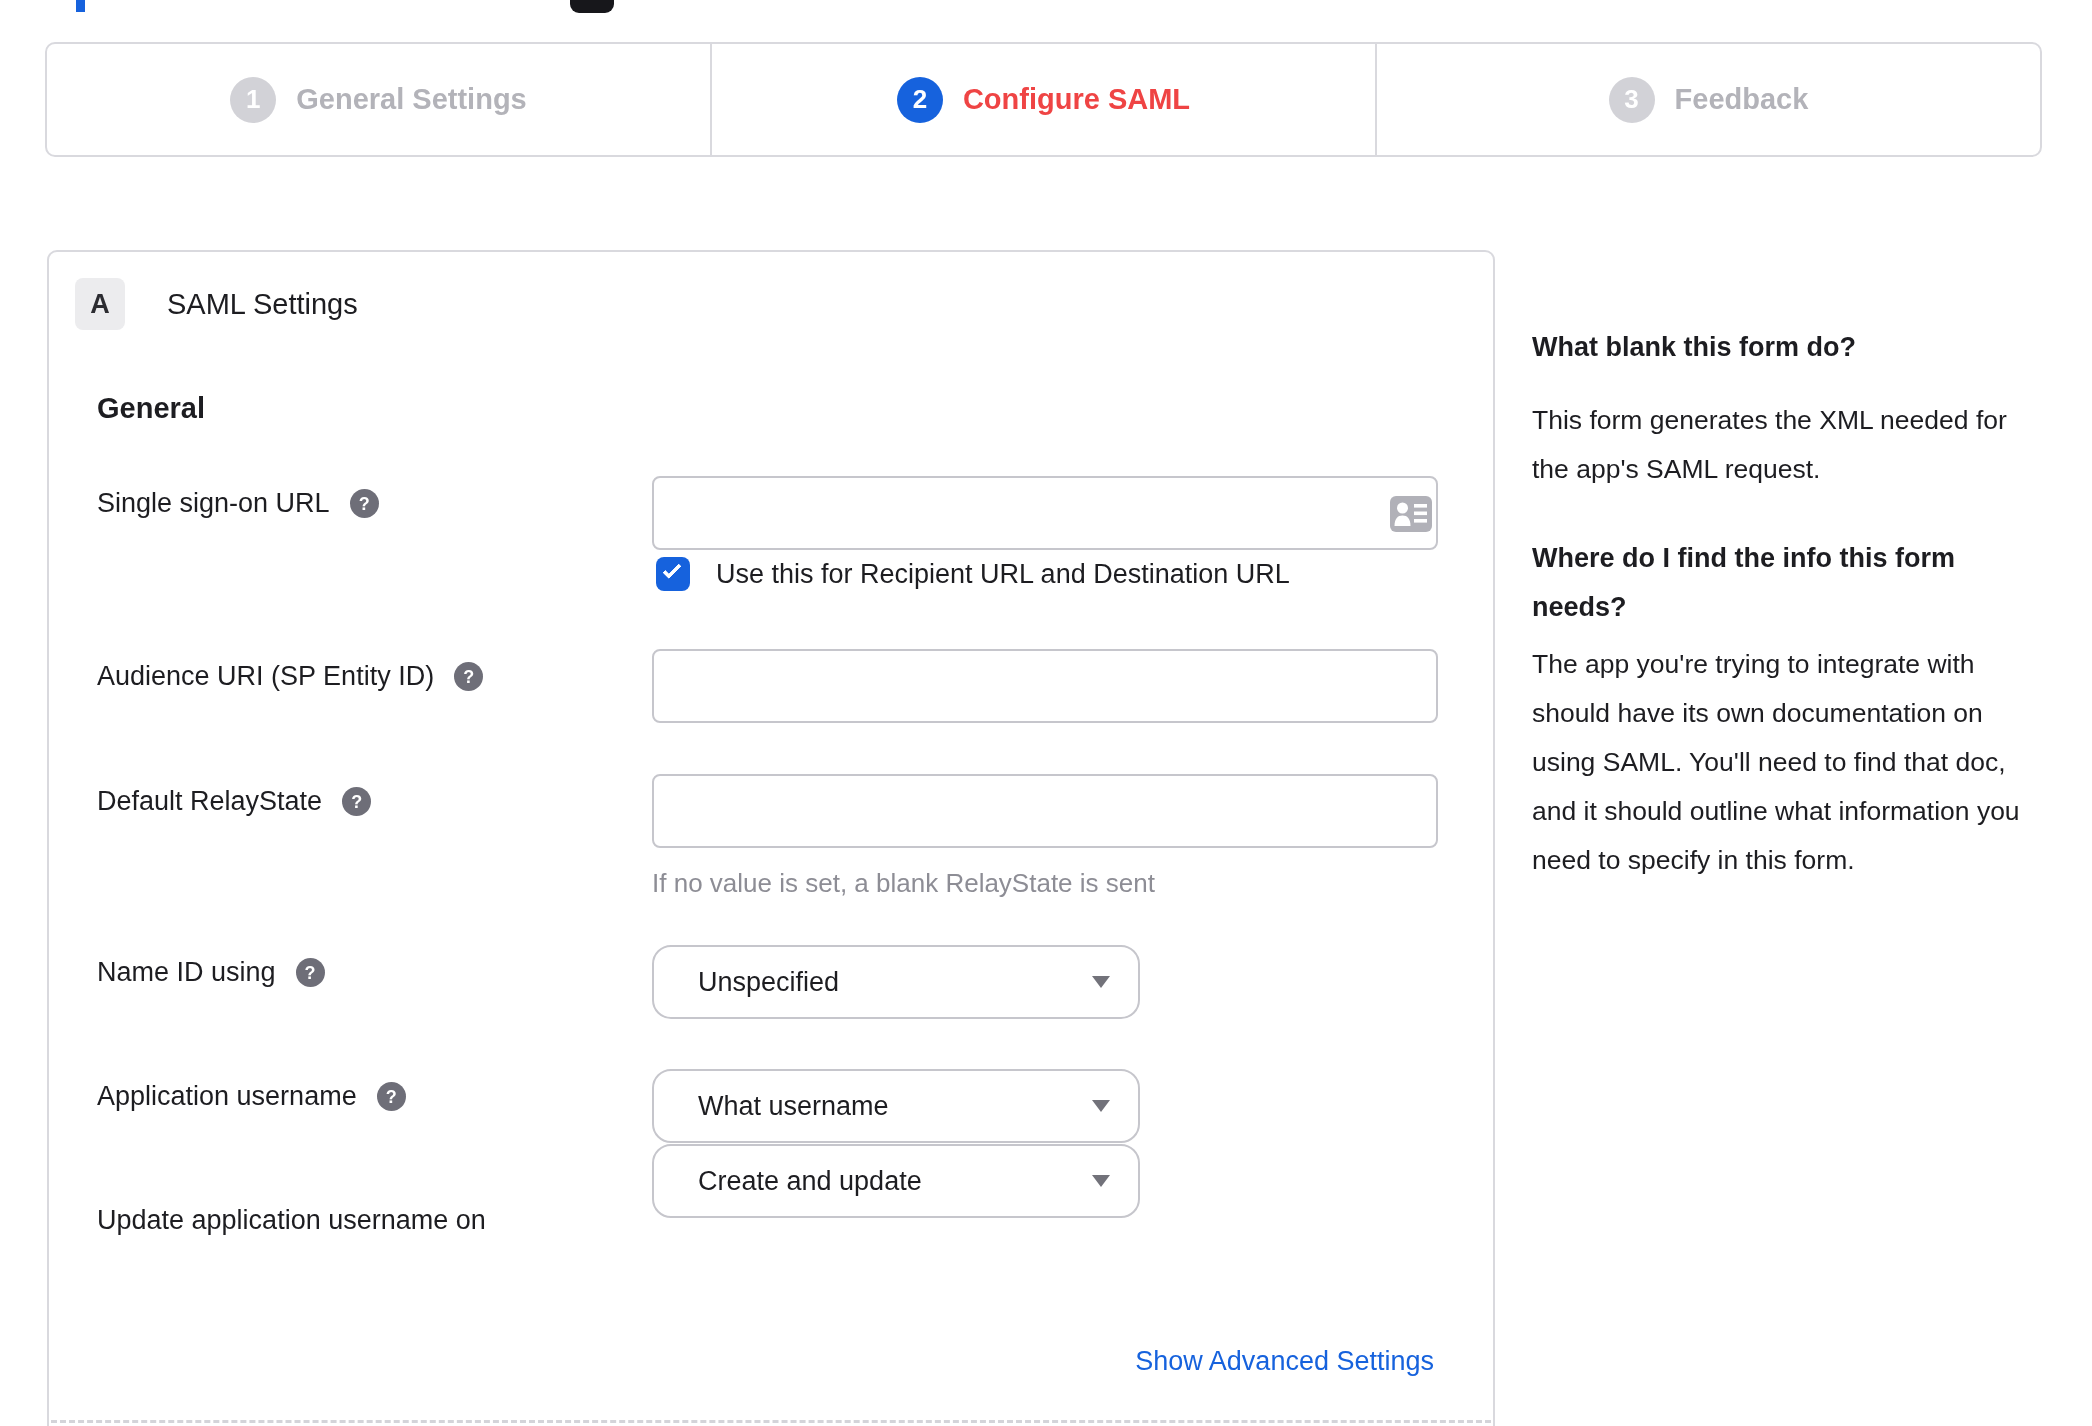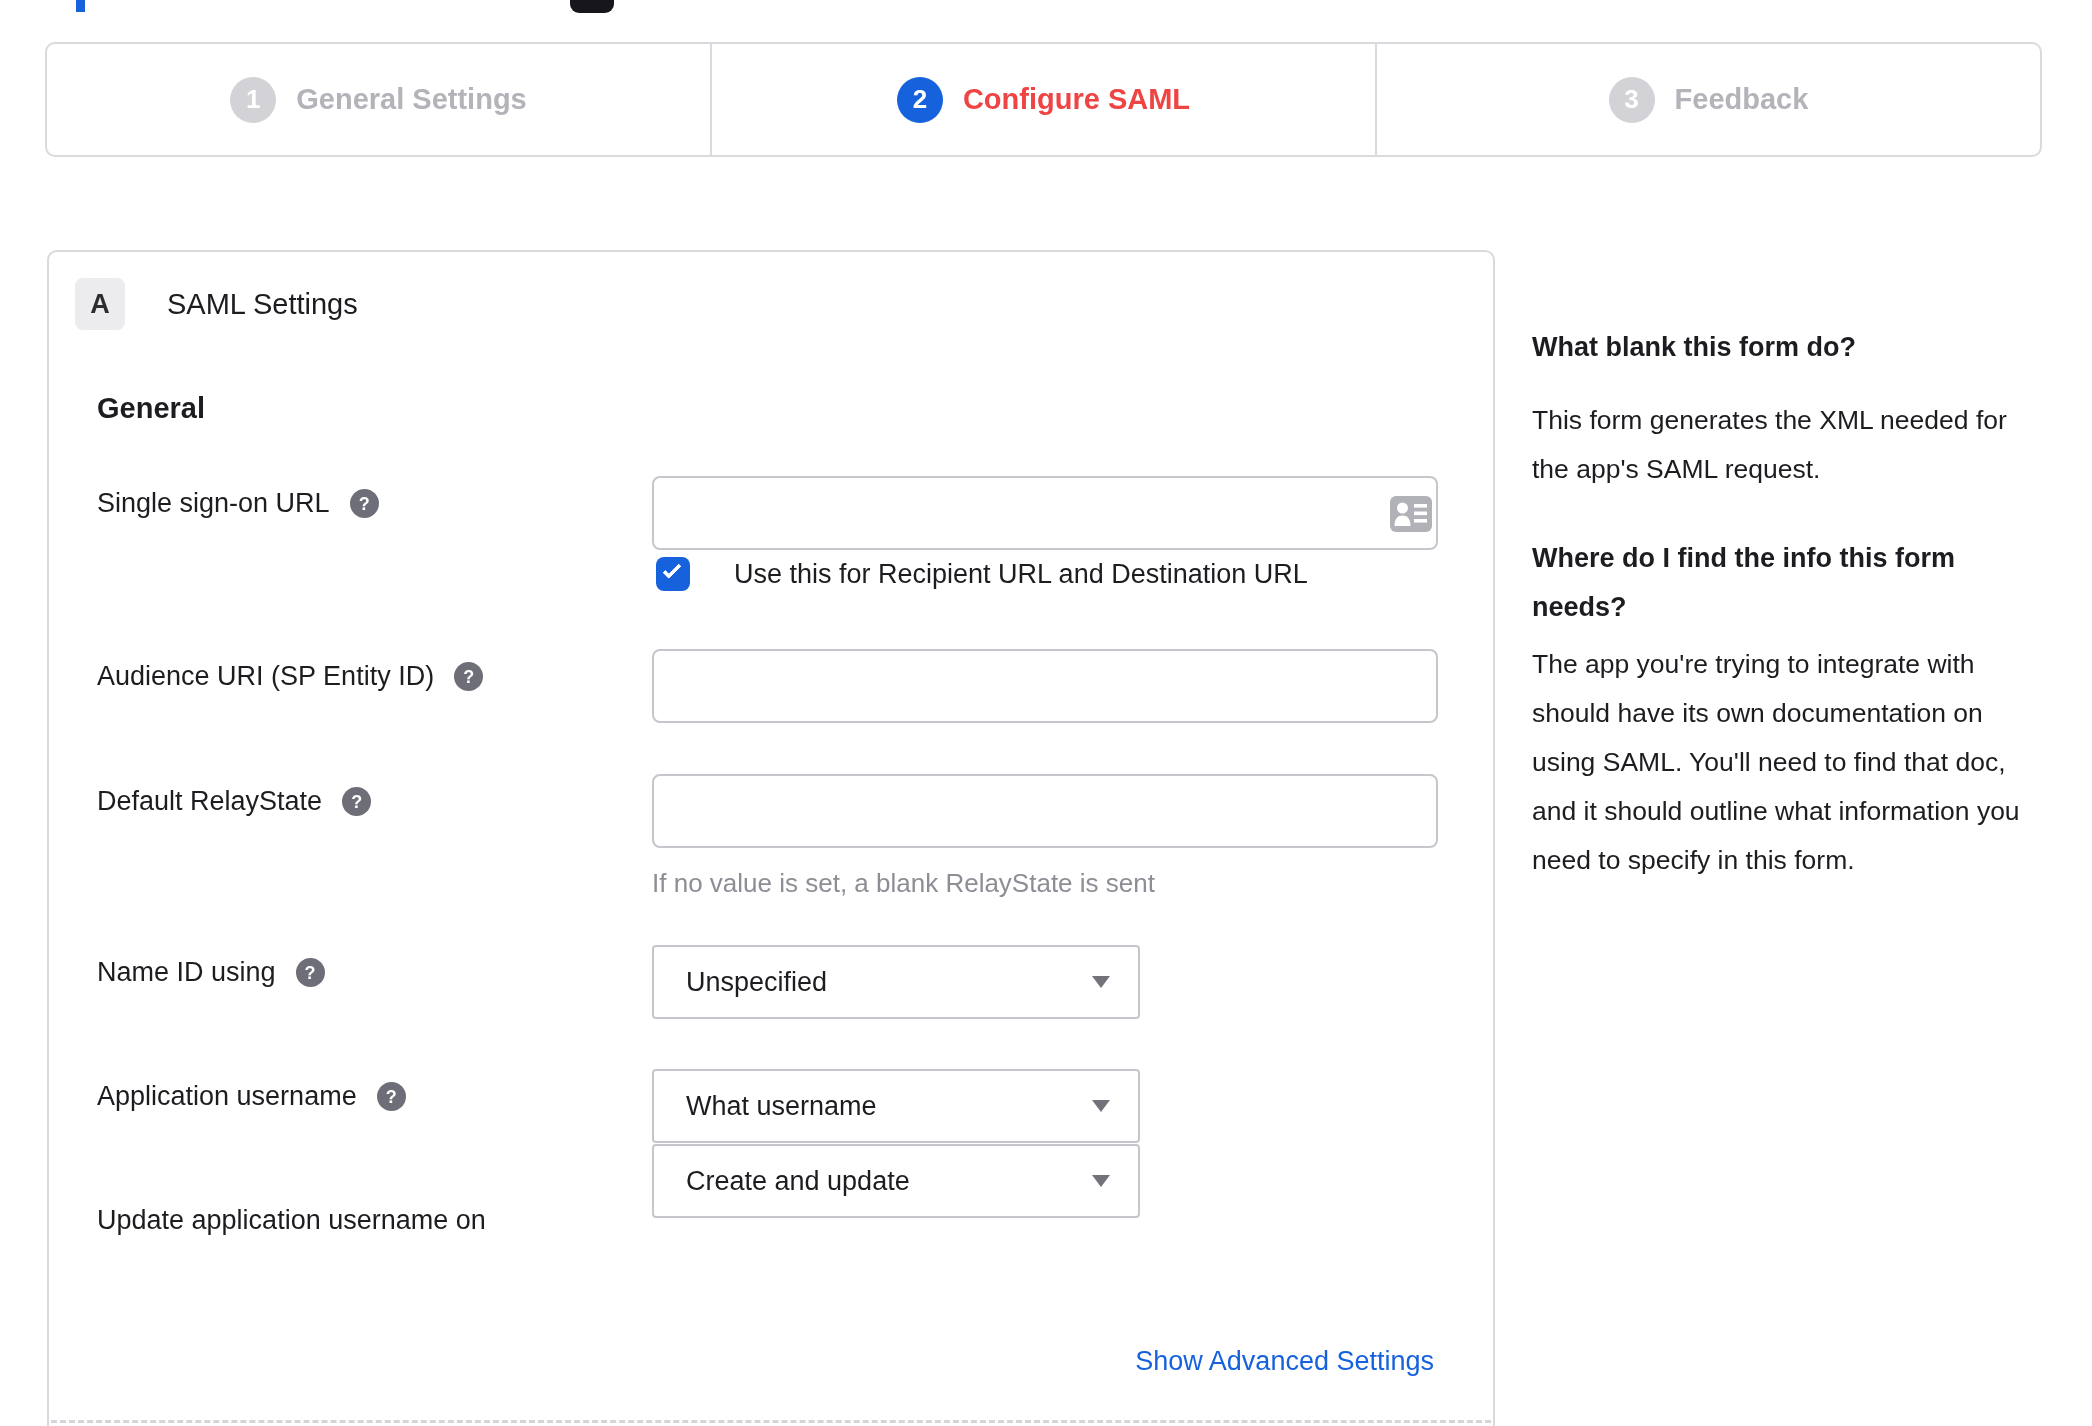--- a/index.html
+++ b/index.html
@@ -35,30 +35,30 @@
   .field-label { font-size:27px; color:#1d1d21; }
   .help-icon { width:29px; height:29px; border-radius:50%; background:#6e6e78; flex:0 0 auto;
                display:flex; align-items:center; justify-content:center; }
   .help-icon::after { content:"?"; color:#fff; font-size:18px; font-weight:700; line-height:1; }
 
   .text-input { position:absolute; left:603px; width:786px; height:74px; border:2px solid #c6c6cc;
                 border-radius:8px; background:#fff; font-size:27px; padding:0 60px 0 24px;
                 font-family:"Liberation Sans", sans-serif; color:#1d1d21; outline:none; }
   .card-icon { position:absolute; left:1340px; }
 
-  .checkbox-row { position:absolute; left:607px; top:305px; display:flex; align-items:center; gap:44px; }
+  .checkbox-row { position:absolute; left:607px; top:305px; display:flex; align-items:center; gap:26px; }
   .checkbox { width:34px; height:34px; background:#1662dd; border-radius:8px; position:relative; flex:0 0 auto; }
   .checkbox .check { position:absolute; left:7px; top:8px; width:18px; height:9px;
                      border-left:4px solid #fff; border-bottom:4px solid #fff; transform:rotate(-45deg); border-radius:1px; }
   .checkbox-label { font-size:27px; color:#1d1d21; }
 
   .hint-text { position:absolute; left:603px; font-size:26px; color:#8d8d95; }
 
   .select-box { position:absolute; left:603px; width:488px; height:74px; border:2px solid #c6c6cc;
-                border-radius:4px; background:#fff; display:flex; align-items:center; padding:0 28px 0 32px; cursor:pointer; }
+                border-radius:19px; background:#fff; display:flex; align-items:center; padding:0 28px 0 44px; cursor:pointer; }
   .select-value { font-size:27px; color:#1d1d21; flex:1; }
   .select-caret { width:0; height:0; border-left:9px solid transparent; border-right:9px solid transparent;
                   border-top:12px solid #72727a; flex:0 0 auto; }
 
   .advanced-link { position:absolute; right:59px; top:1094px; font-size:27px; font-weight:500;
                    color:#1662dd; text-decoration:none; cursor:pointer; }
   .dashed-divider { position:absolute; left:2px; right:2px; top:1168px; border-top:3px dashed #d4d4d9; }
 
   
   .help-panel { position:absolute; left:1532px; top:326px; width:516px; }

